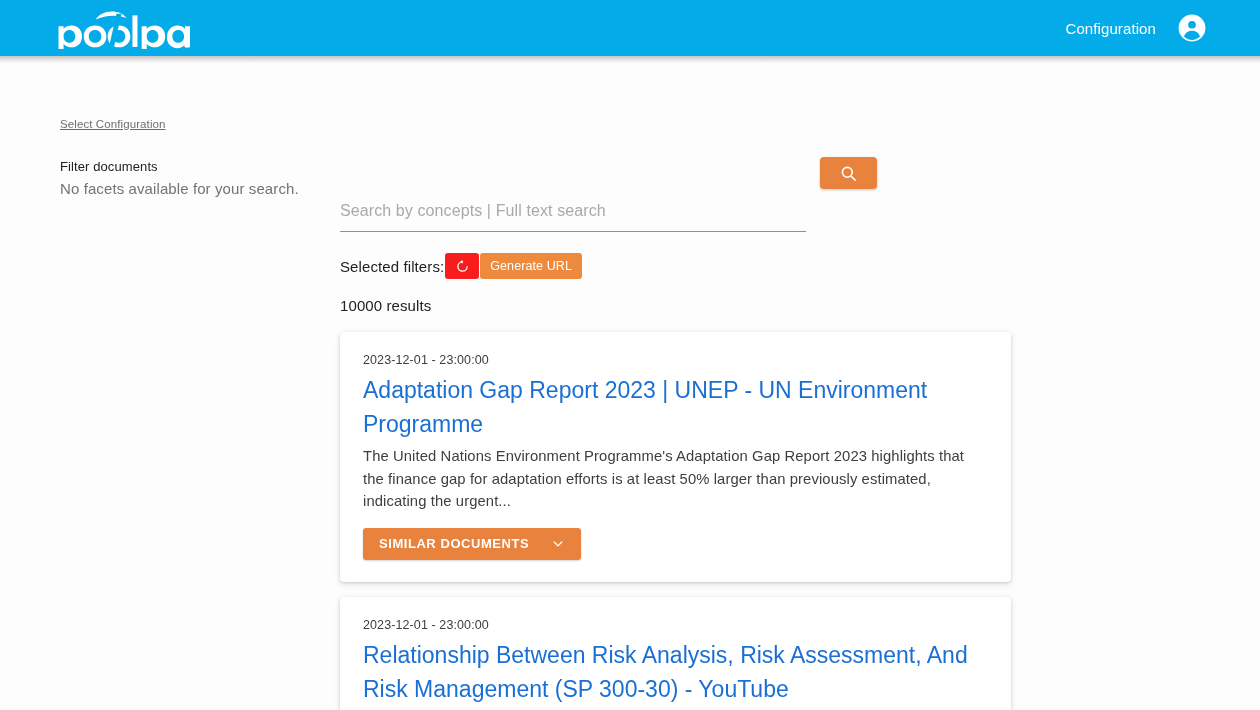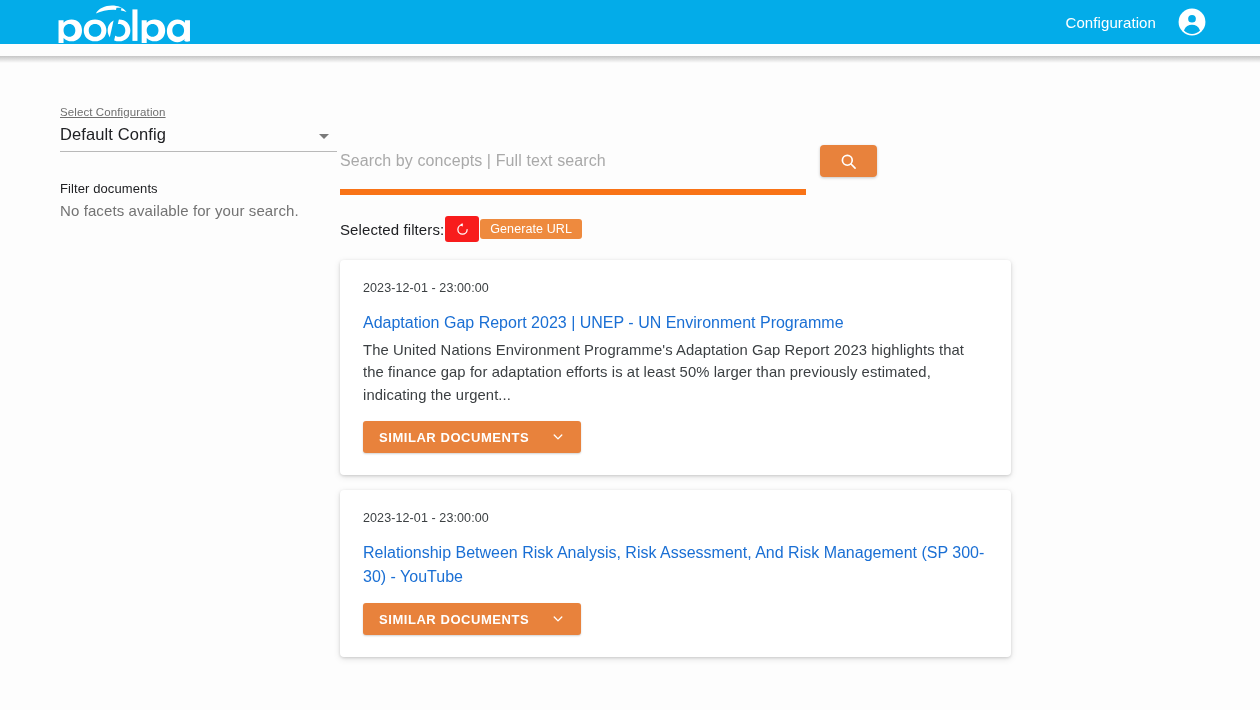--- a/index.html
+++ b/index.html
@@ -10,21 +10,21 @@
     height: 710px;
     overflow: hidden;
     background: #fdfdfd;
     font-family: "Liberation Sans", sans-serif;
     color: #202124;
   }
 
   
   .app-header {
     position: relative;
-    height: 44px;
+    height: 56px;
     background: #03ace9;
     display: flex;
     align-items: center;
     padding: 0 24px 0 56px;
   }
   .app-header:after {
     content: "";
     position: absolute;
     left: 0; right: 0; top: 56px;
     height: 7px;
@@ -110,22 +110,23 @@
     padding: 108px 0 0 0;
     position: relative;
   }
   .search-row {
     display: flex;
     align-items: flex-start;
     gap: 14px;
   }
   .search-input-wrap {
     width: 466px;
-    border-bottom: 6px solid #f97316;
-    padding-bottom: 19px;
+    border-bottom: 1px solid #f97316;
+    padding-bottom: 11px;
+    margin-top: 38px;
   }
   .search-input {
     width: 100%;
     border: 0;
     outline: none;
     background: transparent;
     font-family: "Liberation Sans", sans-serif;
     font-size: 16px;
     color: #202124;
     letter-spacing: .1px;
@@ -166,21 +167,21 @@
     border-radius: 3px;
     background: #f81c1c;
     color: #fff;
     cursor: pointer;
     display: flex;
     align-items: center;
     justify-content: center;
     padding: 0;
   }
   .generate-btn {
-    height: 20px;
+    height: 26px;
     border: 0;
     border-radius: 3px;
     background: #ee8a3e;
     color: #fff;
     font-family: "Liberation Sans", sans-serif;
     font-size: 12.5px;
     padding: 0 10px;
     cursor: pointer;
     letter-spacing: .1px;
   }
@@ -203,22 +204,22 @@
     padding: 21px 24px 22px 23px;
     margin-bottom: 15px;
   }
   .result-date {
     font-size: 12.5px;
     color: #3c4043;
     letter-spacing: .1px;
   }
   .result-title {
     display: block;
-    margin-top: 16px;
-    font-size: 16px;
+    margin-top: 6px;
+    font-size: 23px;
     font-weight: 400;
     color: #1a6fd4;
     text-decoration: none;
     line-height: 1.48;
     letter-spacing: 0;
     cursor: pointer;
   }
   .result-snippet {
     margin-top: 4px;
     font-size: 14.8px;
@@ -275,24 +276,20 @@
       <circle cx="12" cy="9.2" r="3.3" fill="#03ace9"></circle>
       <path d="M5.1 19.2 C6.4 15.9 9 14.4 12 14.4 C15 14.4 17.6 15.9 18.9 19.2 C17 21.2 14.6 22.2 12 22.2 C9.4 22.2 7 21.2 5.1 19.2 Z" fill="#03ace9"></path>
     </svg>
   </div>
 </div>
 
 <div class="page">
 
   <aside class="sidebar">
     <div class="select-label">Select Configuration</div>
-    <div class="select-control">
-      <span class="select-value">Default Config</span>
-      <span class="select-arrow"></span>
-    </div>
     <h2 class="filter-title">Filter documents</h2>
     <p class="filter-empty">No facets available for your search.</p>
   </aside>
 
   <main class="main">
 
     <div class="search-row">
       <div class="search-input-wrap">
         <input class="search-input" type="text" placeholder="Search by concepts | Full text search" style="">
       </div>
@@ -308,20 +305,21 @@
       <span class="filters-label">Selected filters:</span>
       <button class="reset-btn">
         <svg width="15" height="15" viewBox="0 0 24 24" aria-hidden="true">
           <path d="M12 4.6 A7.4 7.4 0 1 0 19.4 12" fill="none" stroke="#ffffff" stroke-width="2" stroke-linecap="round"></path>
           <path d="M12 1.6 L12 7.4 L8.4 4.5 Z" fill="#ffffff"></path>
         </svg>
       </button>
       <button class="generate-btn">Generate URL</button>
     </div>
 
+    <div class="results-count">10000 results</div>
 
     <div class="results-list">
 
       <div class="result-card">
         <div class="result-date">2023-12-01 - 23:00:00</div>
         <a class="result-title" href="#">Adaptation Gap Report 2023 | UNEP - UN Environment Programme</a>
         <div class="result-snippet">The United Nations Environment Programme's Adaptation Gap Report 2023 highlights that the finance gap for adaptation efforts is at least 50% larger than previously estimated, indicating the urgent...</div>
         <button class="similar-btn">
           <span>SIMILAR DOCUMENTS</span>
           <svg class="chev" width="14" height="14" viewBox="0 0 24 24" aria-hidden="true">

